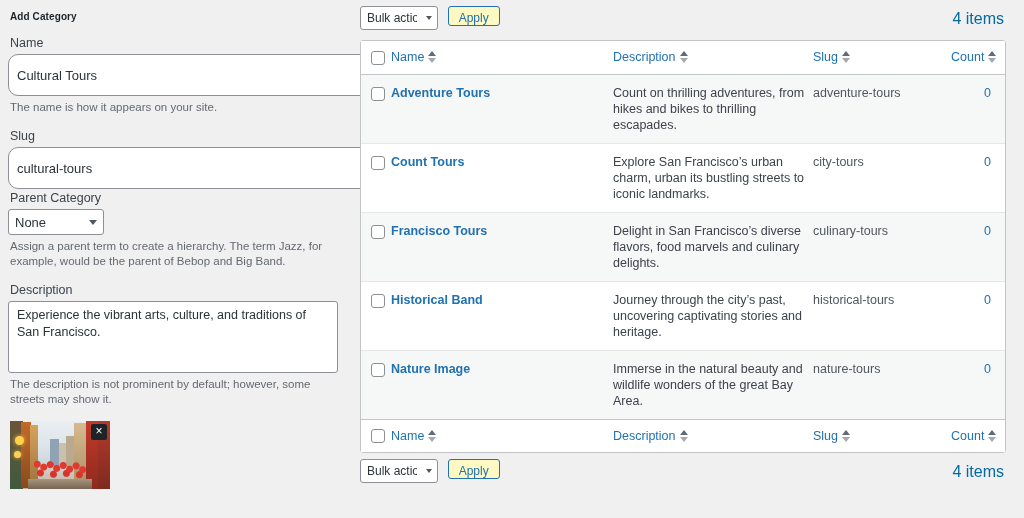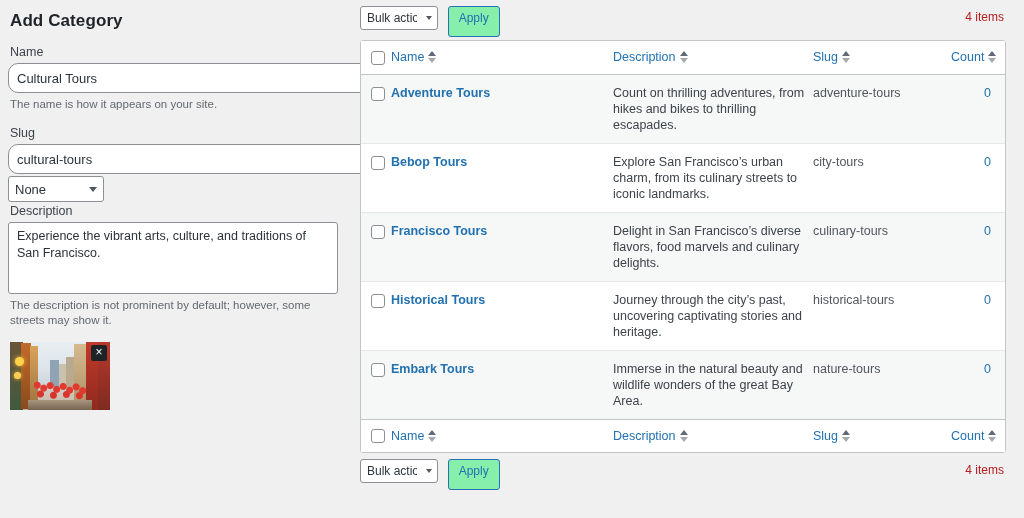--- a/index.html
+++ b/index.html
@@ -17,39 +17,39 @@
 
   
   #form-col {
     position: absolute;
     left: 0; top: 0;
     width: 352px; height: 518px;
     padding: 8px 14px 0 8px;
     background: #f0f0f1;
   }
   .form-title {
-    font-size: 17px;
+    font-size: 10px;
     font-weight: bold;
     color: #1d2327;
     margin: 3px 0 14px 2px;
     letter-spacing: .1px;
   }
   .field { margin-bottom: 2px; }
   .field-label {
     display: block;
     font-size: 12.5px;
     color: #3c434a;
     margin: 0 0 4px 2px;
   }
   .field-label .optional { color: #646970; }
   .txt-input {
     display: block;
     width: 400px;
     height: 26px;
-    padding: 14px 8px;
+    padding: 20px 8px;
     border: 1px solid #8c8f94;
     border-radius: 10px;
     background: #fff;
     font-family: "Liberation Sans", sans-serif;
     font-size: 13px;
     color: #2c3338;
     outline: none;
   }
   .help-text {
     display: block;
@@ -165,37 +165,37 @@
     margin-top: -2px;
     width: 0; height: 0;
     border-left: 3.5px solid transparent;
     border-right: 3.5px solid transparent;
     border-top: 4.5px solid #50575e;
     pointer-events: none;
   }
   .apply-btn {
     display: inline-block;
     vertical-align: top;
-    height: 31px;
+    height: 20px;
     padding: 0 10px;
     margin-left: 6px;
     border: 1px solid #2271b1;
     border-radius: 3px;
-    background: #86efac;
+    background: #fef9c3;
     color: #2271b1;
     font-family: "Liberation Sans", sans-serif;
     font-size: 12px;
     line-height: 22px;
     cursor: pointer;
   }
   .items-count {
     position: absolute;
     right: 20px; top: 4px;
-    font-size: 12px;
-    color: #b91c1c;
+    font-size: 16px;
+    color: #0369a1;
   }
 
   table.wp-list {
     width: 644px;
     border-collapse: separate;
     border-spacing: 0;
     background: #fff;
     border: 1px solid #c3c4c7;
     border-radius: 3px;
     table-layout: fixed;
@@ -289,26 +289,28 @@
       <input class="txt-input" type="text" value="Cultural Tours" style="">
       <span class="help-text">The name is how it appears on your site.</span>
     </div>
 
     <div class="field">
       <label class="field-label">Slug</label>
       <input class="txt-input" type="text" value="cultural-tours" style="">
     </div>
 
     <div class="field">
+      <label class="field-label">Parent Category</label>
       <span class="sel-wrap">
         <select class="sel-input">
           <option>None</option>
         </select>
         <span class="chev"></span>
       </span>
+      <span class="help-text">Assign a parent term to create a hierarchy. The term Jazz, for example, would be the parent of Bebop and Big Band.</span>
     </div>
 
     <div class="field">
       <label class="field-label">Description</label>
       <textarea class="area-input" style="">Experience the vibrant arts, culture, and traditions of San Francisco.</textarea>
       <span class="help-text">The description is not prominent by default; however, some streets may show it.</span>
     </div>
 
     <div class="field">
 
@@ -418,42 +420,42 @@
       <tbody>
         <tr class="alt">
           <td class="cell-cb"><span class="cbx"></span></td>
           <td class="row-name"><a href="#">Adventure Tours</a></td>
           <td class="row-desc">Count on thrilling adventures, from hikes and bikes to thrilling escapades.</td>
           <td class="row-slug">adventure-tours</td>
           <td class="row-count"><a href="#">0</a></td>
         </tr>
         <tr>
           <td class="cell-cb"><span class="cbx"></span></td>
-          <td class="row-name"><a href="#">Bebop Tours</a></td>
-          <td class="row-desc">Explore San Francisco’s urban charm, from its culinary streets to iconic landmarks.</td>
+          <td class="row-name"><a href="#">Count Tours</a></td>
+          <td class="row-desc">Explore San Francisco’s urban charm, urban its bustling streets to iconic landmarks.</td>
           <td class="row-slug">city-tours</td>
           <td class="row-count"><a href="#">0</a></td>
         </tr>
         <tr class="alt">
           <td class="cell-cb"><span class="cbx"></span></td>
           <td class="row-name"><a href="#">Francisco Tours</a></td>
           <td class="row-desc">Delight in San Francisco’s diverse flavors, food marvels and culinary delights.</td>
           <td class="row-slug">culinary-tours</td>
           <td class="row-count"><a href="#">0</a></td>
         </tr>
         <tr>
           <td class="cell-cb"><span class="cbx"></span></td>
-          <td class="row-name"><a href="#">Historical Tours</a></td>
+          <td class="row-name"><a href="#">Historical Band</a></td>
           <td class="row-desc">Journey through the city’s past, uncovering captivating stories and heritage.</td>
           <td class="row-slug">historical-tours</td>
           <td class="row-count"><a href="#">0</a></td>
         </tr>
         <tr class="alt">
           <td class="cell-cb"><span class="cbx"></span></td>
-          <td class="row-name"><a href="#">Embark Tours</a></td>
+          <td class="row-name"><a href="#">Nature Image</a></td>
           <td class="row-desc">Immerse in the natural beauty and wildlife wonders of the great Bay Area.</td>
           <td class="row-slug">nature-tours</td>
           <td class="row-count"><a href="#">0</a></td>
         </tr>
       </tbody>
 
       <tfoot>
         <tr>
           <th class="col-cb">
             <span class="cbx"></span>

